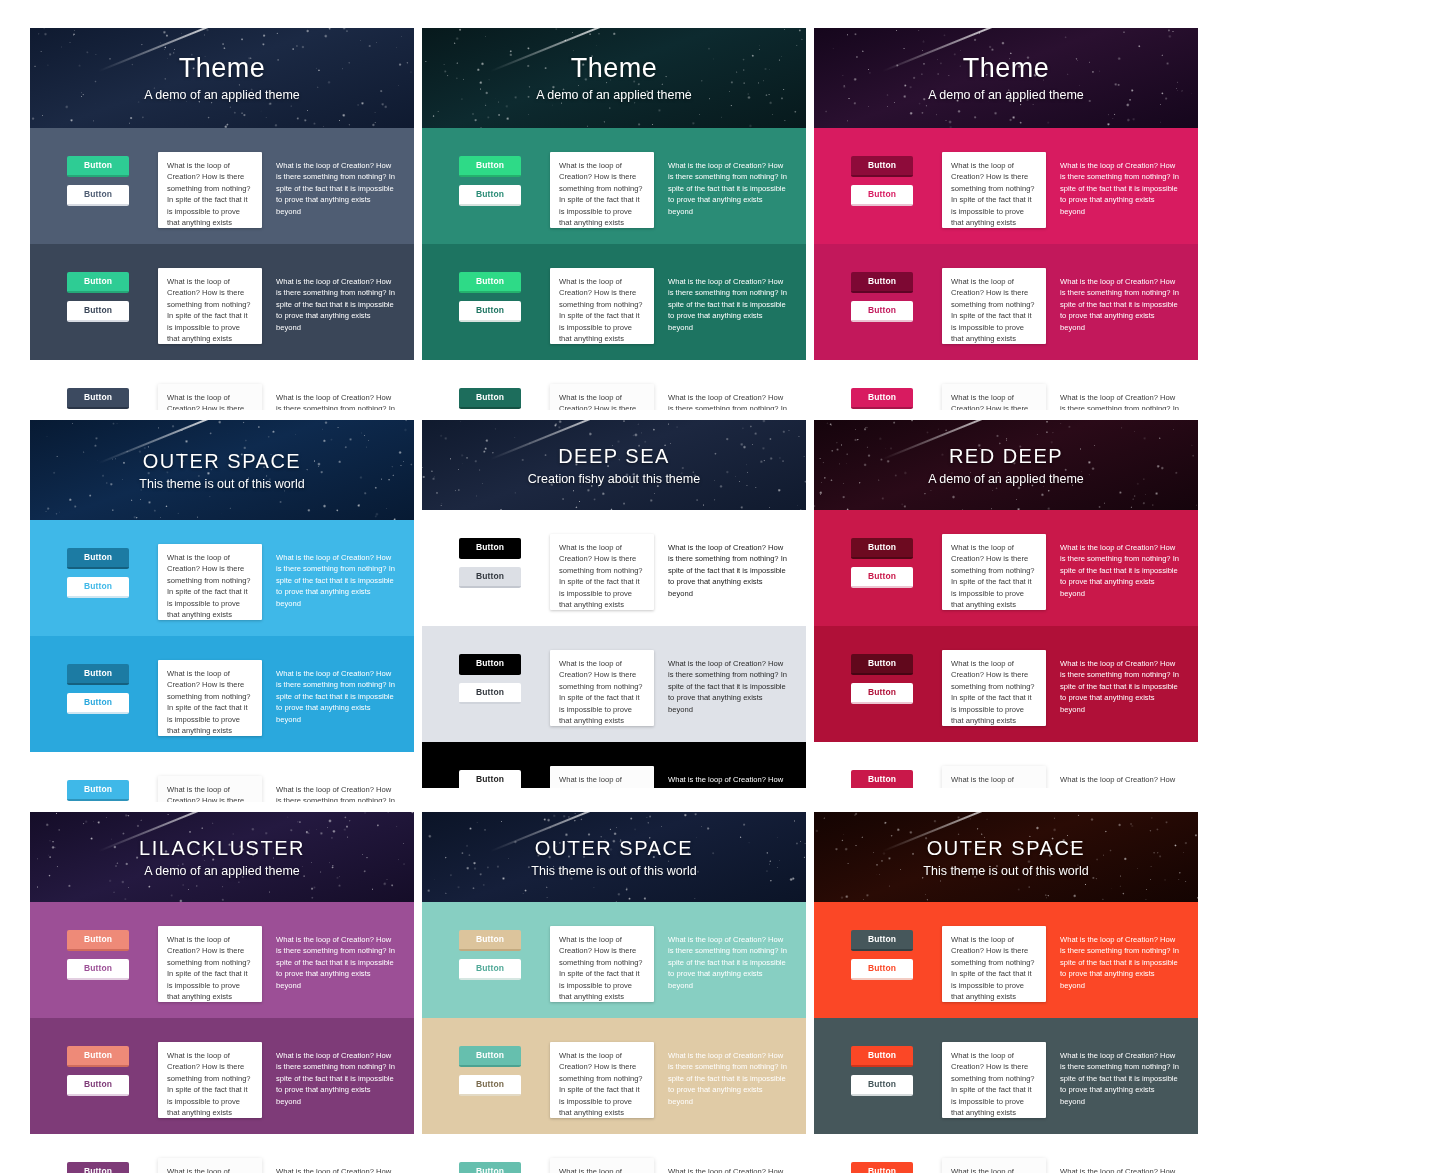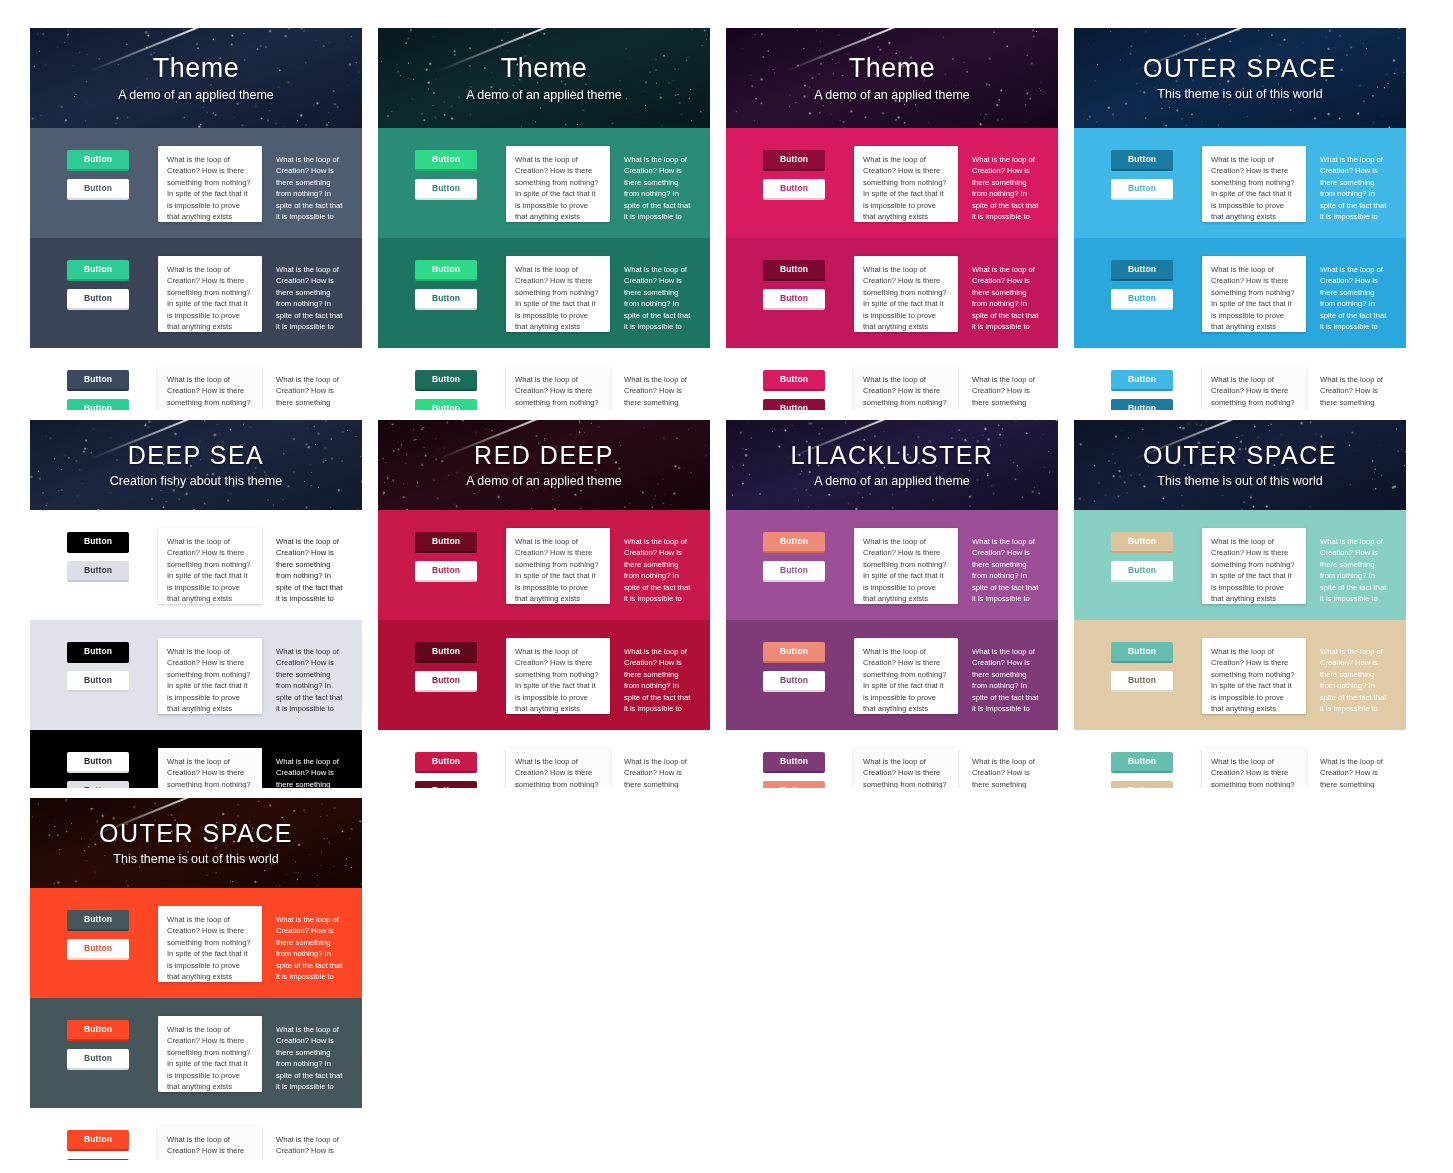--- a/index.html
+++ b/index.html
@@ -17,22 +17,22 @@
   }
   .grid {
     position: absolute;
     left: 30px; top: 28px;
     width: 1398px;
     display: flex;
     flex-wrap: wrap;
     gap: 0px;
   }
   .card {
-    width: 332px;
-    margin-right: 16px;
+    width: 384px;
+    margin-right: 8px;
     margin-bottom: 10px;
     background: #a3a3a3;
     overflow: hidden;
     position: relative;
   }
   .card.r1 { height: 382px; }
   .card.r2 { height: 368px; }
   .card.r3 { height: 362px; }
 
   
@@ -64,35 +64,35 @@
   .hero-title {
     position: relative;
     color: #ffffff;
     font-size: 27px;
     font-weight: 300;
     letter-spacing: .5px;
     line-height: 1.1;
     text-shadow: 0 1px 3px rgba(0,0,0,.5);
     margin: 0;
   }
-  .hero-title.caps { letter-spacing: 1.5px; font-size: 25px; }
+  .hero-title.caps { letter-spacing: 1.5px; font-size: 20px; }
   .hero-sub {
     position: relative;
     color: #ffffff;
     font-size: 12.5px;
     font-weight: 400;
     margin-top: 5px;
     text-shadow: 0 1px 3px rgba(0,0,0,.5);
   }
 
   
   .section {
     display: flex;
     align-items: flex-start;
-    padding: 18px 12px 16px 10px;
+    padding: 24px 12px 16px 10px;
     min-height: 92px;
     position: relative;
   }
   .sec-btns {
     width: 118px;
     padding-left: 27px;
     padding-top: 4px;
     flex: 0 0 118px;
   }
   .btn {

